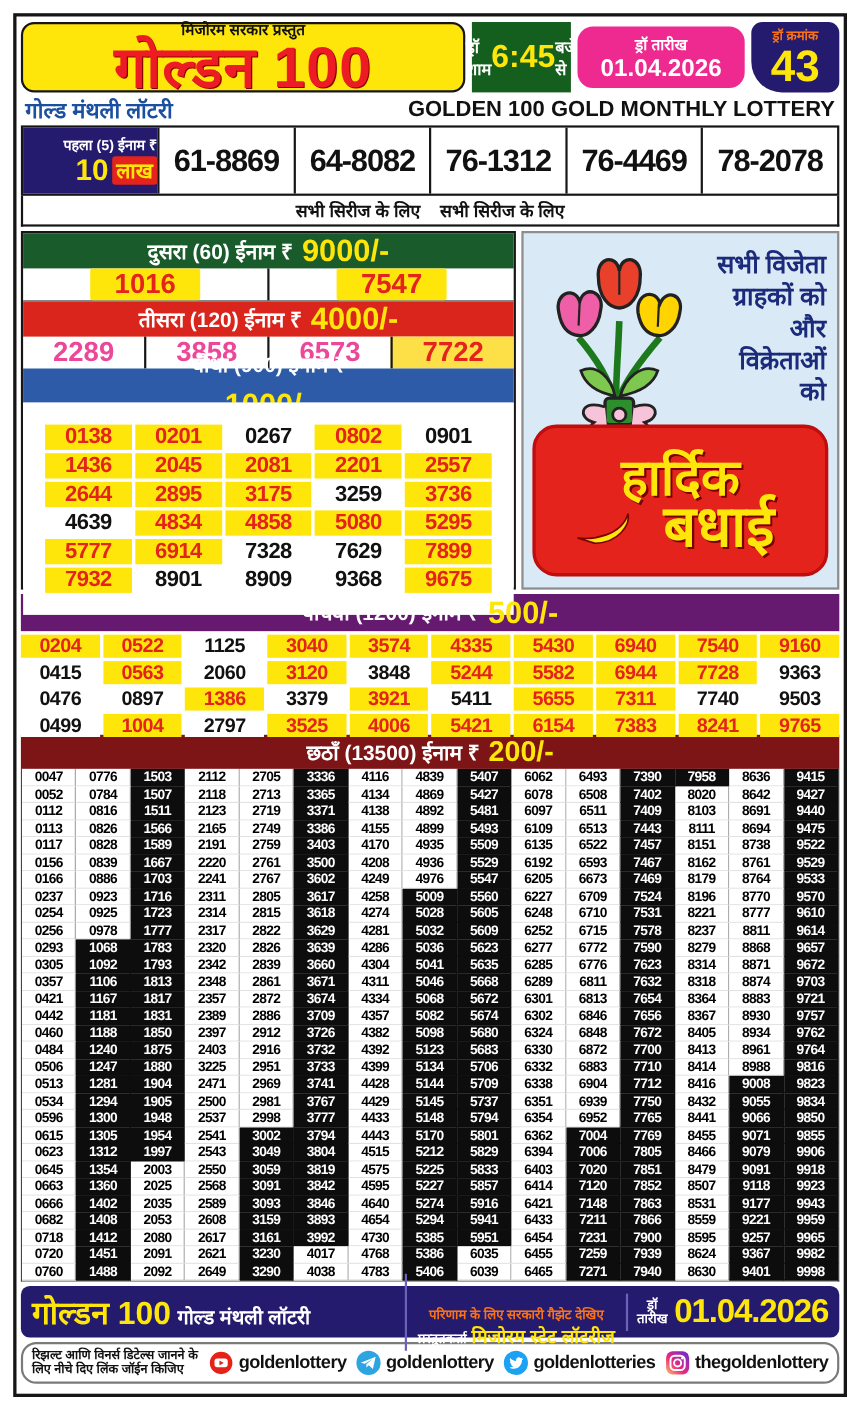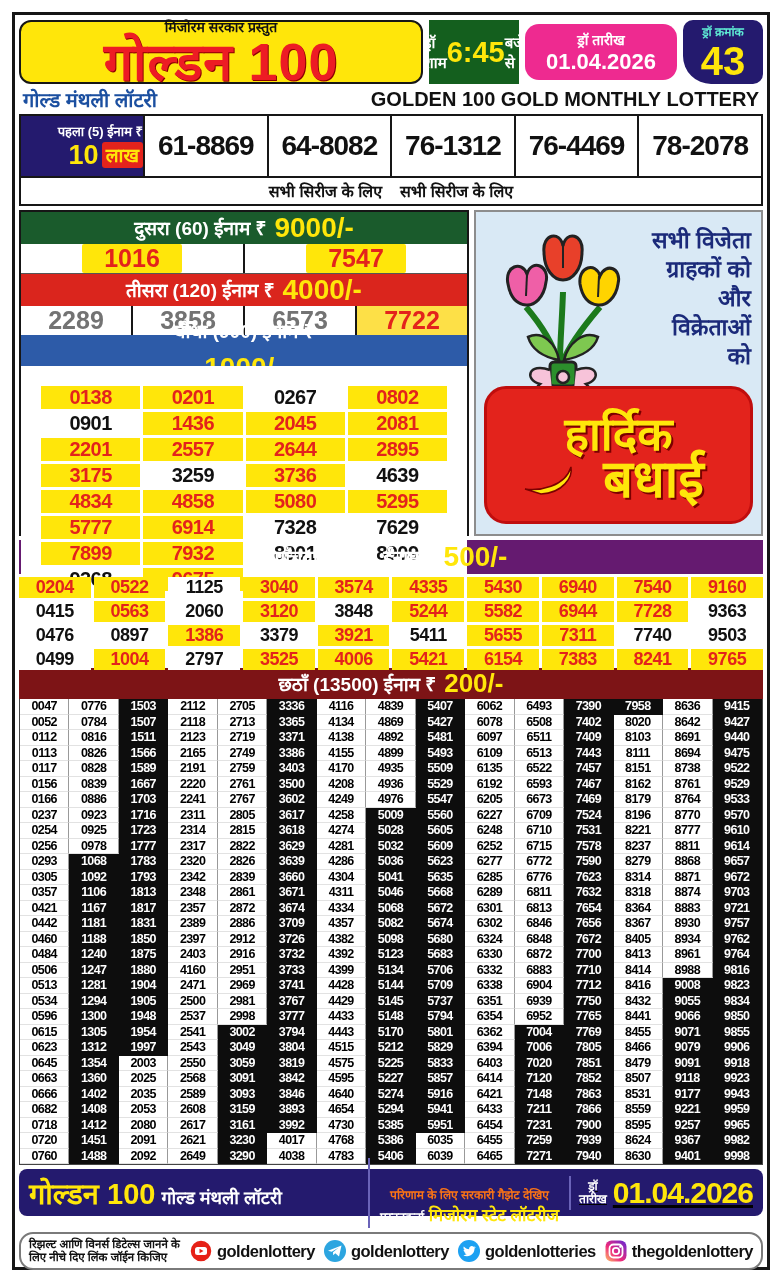--- a/index.html
+++ b/index.html
@@ -16,21 +16,21 @@
     text-shadow:1px 1px 0 #8a0000; letter-spacing:1px; }
   .time-box { width:90px; background:#145f1e; display:flex; align-items:center; justify-content:center; }
   .time-label, .time-suffix { color:#fff; font-size:15px; font-weight:700; }
   .time-value { color:#ffe60a; font-size:29px; font-weight:800; line-height:30px; }
   .date-box { width:152px; align-self:center; height:56px; background:#ee2a90; border-radius:14px;
     display:flex; flex-direction:column; align-items:center; justify-content:center; }
   .date-label { color:#fff; font-size:14px; font-weight:700; }
   .date-value { color:#fff; font-size:22px; font-weight:800; }
   .drawno-box { width:80px; background:#241a6e; border-radius:10px 10px 10px 28px;
     display:flex; flex-direction:column; align-items:center; justify-content:center; }
-  .drawno-label { color:#5eead4; font-size:12px; font-weight:700; }
+  .drawno-label { color:#f97316; font-size:12px; font-weight:700; }
   .drawno-value { color:#ffe60a; font-size:40px; font-weight:800; line-height:42px; }
 
   .subheader-row { display:flex; justify-content:space-between; align-items:center; height:30px; padding:0 4px; }
   .sub-hi { color:#1b4fa0; font-size:20px; font-weight:800; }
   .sub-en { color:#111; font-size:20px; font-weight:800; }
 
   
   .fp-table { display:flex; border:2px solid #161616; height:64px; }
   .fp-label { width:122px; background:#241a6e; display:flex; flex-direction:column; align-items:flex-end; justify-content:center; }
   .fp-label-top { color:#fff; font-size:13px; font-weight:700; }
@@ -53,24 +53,24 @@
   .band .ba { color:#ffe60a; font-size:28px; font-weight:800; }
   .band2 { background:#1a5b2c; height:33px; }
   .band3 { background:#da251d; height:32px; }
   .band4 { background:#2d5ba8; height:31px;flex-direction:column; }
   .nums2 { display:flex; height:37px; border-bottom:1px solid #555; }
   .nums2 > div { flex:1; display:flex; align-items:center; justify-content:center; }
   .nums2 > div + div { border-left:2px solid #161616; }
   .chip { background:#ffe60a; color:#e3231c; font-size:25px; font-weight:800; padding:0 22px; border-radius:2px; }
   .nums3 { display:flex; height:34px; }
   .nums3 > div { flex:1; display:flex; align-items:center; justify-content:center;
-    font-size:25px; font-weight:800; color:#737373; }
+    font-size:25px; font-weight:800; color:#ec4899; }
   .nums3 > div + div { border-left:2px solid #161616; }
   .nums3 .hl { background:#fde047; color:#e3231c; }
-  .grid4 { flex:1; display:grid; grid-template-columns:repeat(4,1fr); gap:3px; background:#fff; padding:20px;text-align:right; }
+  .grid4 { flex:1; display:grid; grid-template-columns:repeat(5,1fr); gap:3px; background:#fff; padding:20px;text-align:right; }
   .grid4 .cell { display:flex; align-items:center; justify-content:center; font-size:20px; font-weight:800; letter-spacing:-0.5px; }
 
   .right-panel { flex:1; border:2px solid #8d8d8d; background:#d9e9f5; position:relative; overflow:hidden; }
   .congrats-text { position:absolute; top:14px; right:10px; width:160px; text-align:right;
     color:#1b2a7a; font-size:23px; line-height:29px; font-weight:800; }
   .bouquet { position:absolute; left:12px; top:10px; }
   .congrats-badge { position:absolute; left:8px; right:8px; bottom:10px; height:138px;
     background:#e3231c; border:3px solid #c00d0d; border-radius:22px;
     display:flex; flex-direction:column; align-items:center; justify-content:center; }
   .badge-line1 { color:#ffe60a; font-size:46px; line-height:48px; font-weight:800; text-shadow:2px 2px 0 #7a0000; }
@@ -95,25 +95,25 @@
   
   .footer-bar { margin-top:4px; height:47px; background:#241a6e; border-radius:8px;
     display:flex; align-items:center; padding:0 10px; }
   .f-left { display:flex; align-items:baseline; gap:6px; flex:1; }
   .f-title { color:#ffe60a; font-size:29px; font-weight:800; }
   .f-sub { color:#fff; font-size:18px; font-weight:700; }
   .f-center { border-left:2px solid #6a63b8; padding:2px 10px; text-align:center; }
   .f-gazette { color:#f97316; font-size:12px; font-weight:700;margin-top:26px; }
   .f-presenter { color:#fff; font-size:12px; font-weight:700; }
   .f-statelottery { color:#ffe60a; font-size:17px; font-weight:800; }
-  .f-right { border-left:2px solid #6a63b8; padding:0 0 0 8px; display:flex; align-items:center; gap:6px;text-decoration:underline; }
+  .f-right { border-left:2px solid #6a63b8; padding:0 0 0 8px; display:flex; align-items:center; gap:6px; }
   .f-drawdate-label { color:#fff; font-size:12px; font-weight:700; text-align:center; line-height:13px; }
   .f-date { color:#ffe60a; font-size:30px; font-weight:800; letter-spacing:-1px; }
 
-  .social-bar { margin-top:16px; height:38px; border:2px solid #7a7a7a; border-radius:14px; background:#fff;
+  .social-bar { margin-top:4px; height:38px; border:2px solid #7a7a7a; border-radius:14px; background:#fff;
     display:flex; align-items:center; padding:0 8px; gap:8px; }
   .social-note { font-size:11.5px; font-weight:700; color:#111; line-height:13px; width:168px; }
   .social-item { display:flex; align-items:center; gap:4px; cursor:pointer; }
   .social-handle { font-size:16.5px; font-weight:800; color:#111; letter-spacing:-0.5px; }
   .icon24 { width:24px; height:24px; display:block; }
 </style>
 </head>
 <body>
 
 <div class="page">
@@ -568,21 +568,21 @@
         <div class="cell dark">5683</div>
         <div class="cell light">6330</div>
         <div class="cell light">6872</div>
         <div class="cell dark">7700</div>
         <div class="cell light">8413</div>
         <div class="cell light">8961</div>
         <div class="cell dark">9764</div>
         <div class="cell light">0506</div>
         <div class="cell dark">1247</div>
         <div class="cell dark">1880</div>
-        <div class="cell light">4160</div>
+        <div class="cell light">3225</div>
         <div class="cell light">2951</div>
         <div class="cell dark">3733</div>
         <div class="cell light">4399</div>
         <div class="cell dark">5134</div>
         <div class="cell dark">5706</div>
         <div class="cell light">6332</div>
         <div class="cell light">6883</div>
         <div class="cell dark">7710</div>
         <div class="cell light">8414</div>
         <div class="cell light">8988</div>

